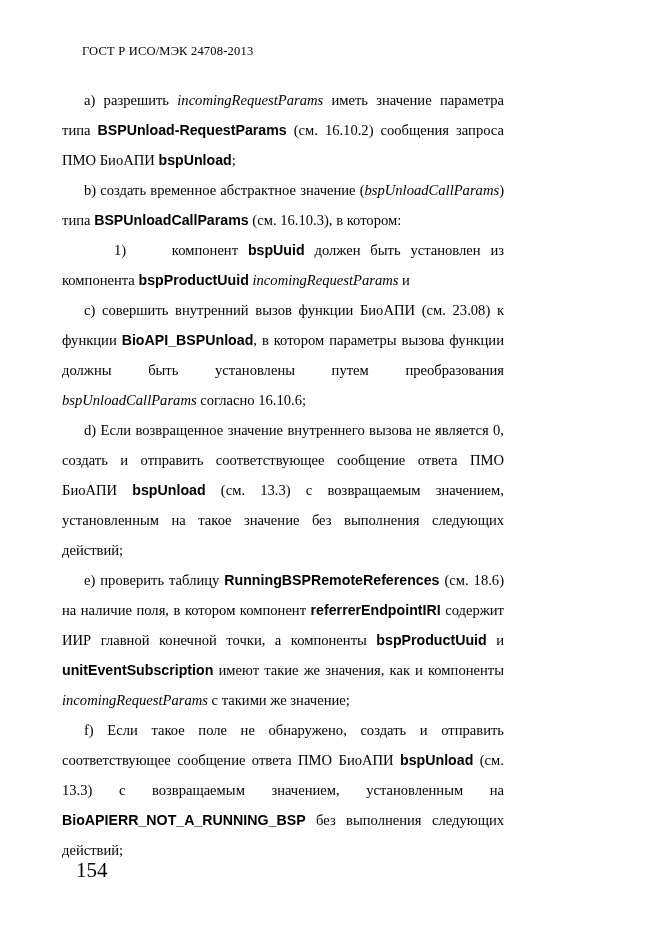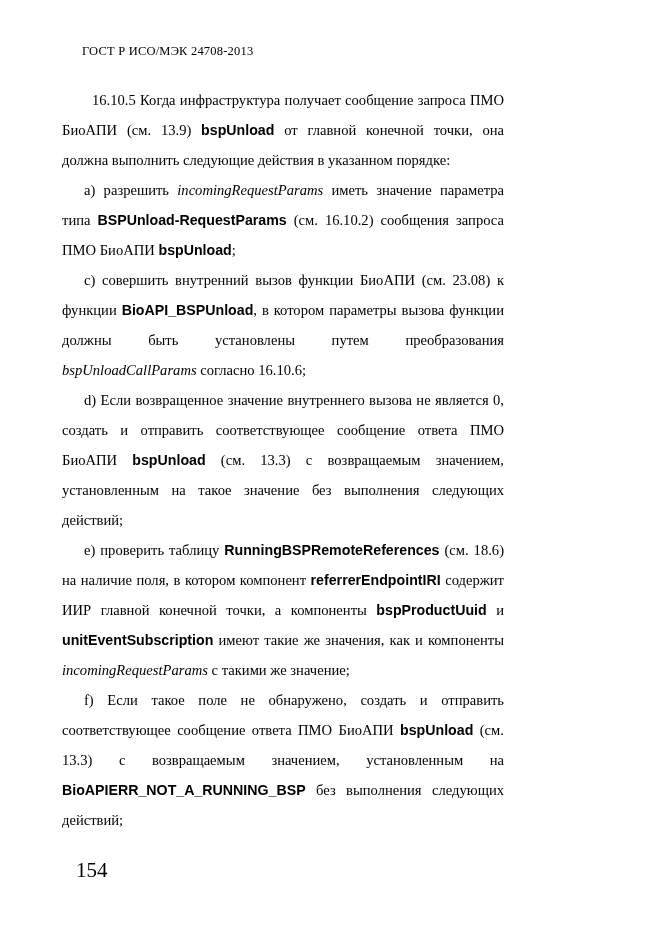--- a/index.html
+++ b/index.html
@@ -68,38 +68,48 @@
 </style>
 </head>
 <body>
 
 <div class="page">
 
   <div class="header">ГОСТ Р ИСО/МЭК 24708-2013</div>
 
   <div class="body-text">
 
-    <p class="para">
-      <span>16.10.5</span>
-      <span>Когда инфраструктура получает сообщение запроса ПМО БиоАПИ (см. 13.9)</span>
-      <span class="mono">bspUnload</span>
-      <span>от главной конечной точки, она должна выполнить следующие действия в указанном порядке:</span>
-    </p>
 
     <p class="para hang">
       <span>a)</span>
       <span>разрешить</span>
       <span class="ital">incomingRequestParams</span>
       <span>иметь значение параметра типа</span>
       <span class="mono">BSPUnload-RequestParams</span>
       <span>(см. 16.10.2) сообщения запроса ПМО БиоАПИ</span>
       <span class="mono">bspUnload</span><span>;</span>
     </p>
 
+    <p class="para hang">
+      <span>b)</span>
+      <span>создать временное абстрактное значение (</span><span class="ital">bspUnloadCallParams</span><span>) типа</span>
+      <span class="mono">BSPUnloadCallParams</span>
+      <span>(см. 16.10.3), в котором:</span>
+    </p>
 
+    <p class="para num">
+      <span>1)</span>
+      <span class="wide-space"></span>
+      <span>компонент</span>
+      <span class="mono">bspUuid</span>
+      <span>должен быть установлен из компонента</span>
+      <span class="mono">bspProductUuid</span>
+      <span class="ital">incomingRequestParams</span>
+      <span>и</span>
+    </p>
 
 
     <p class="para hang">
       <span>c)</span>
       <span>совершить внутренний вызов функции БиоАПИ (см. 23.08) к функции</span>
       <span class="mono">BioAPI_BSPUnload</span><span>, в котором параметры вызова функции должны быть установлены путем преобразования</span>
       <span class="ital">bspUnloadCallParams</span>
       <span>согласно 16.10.6;</span>
     </p>
 

